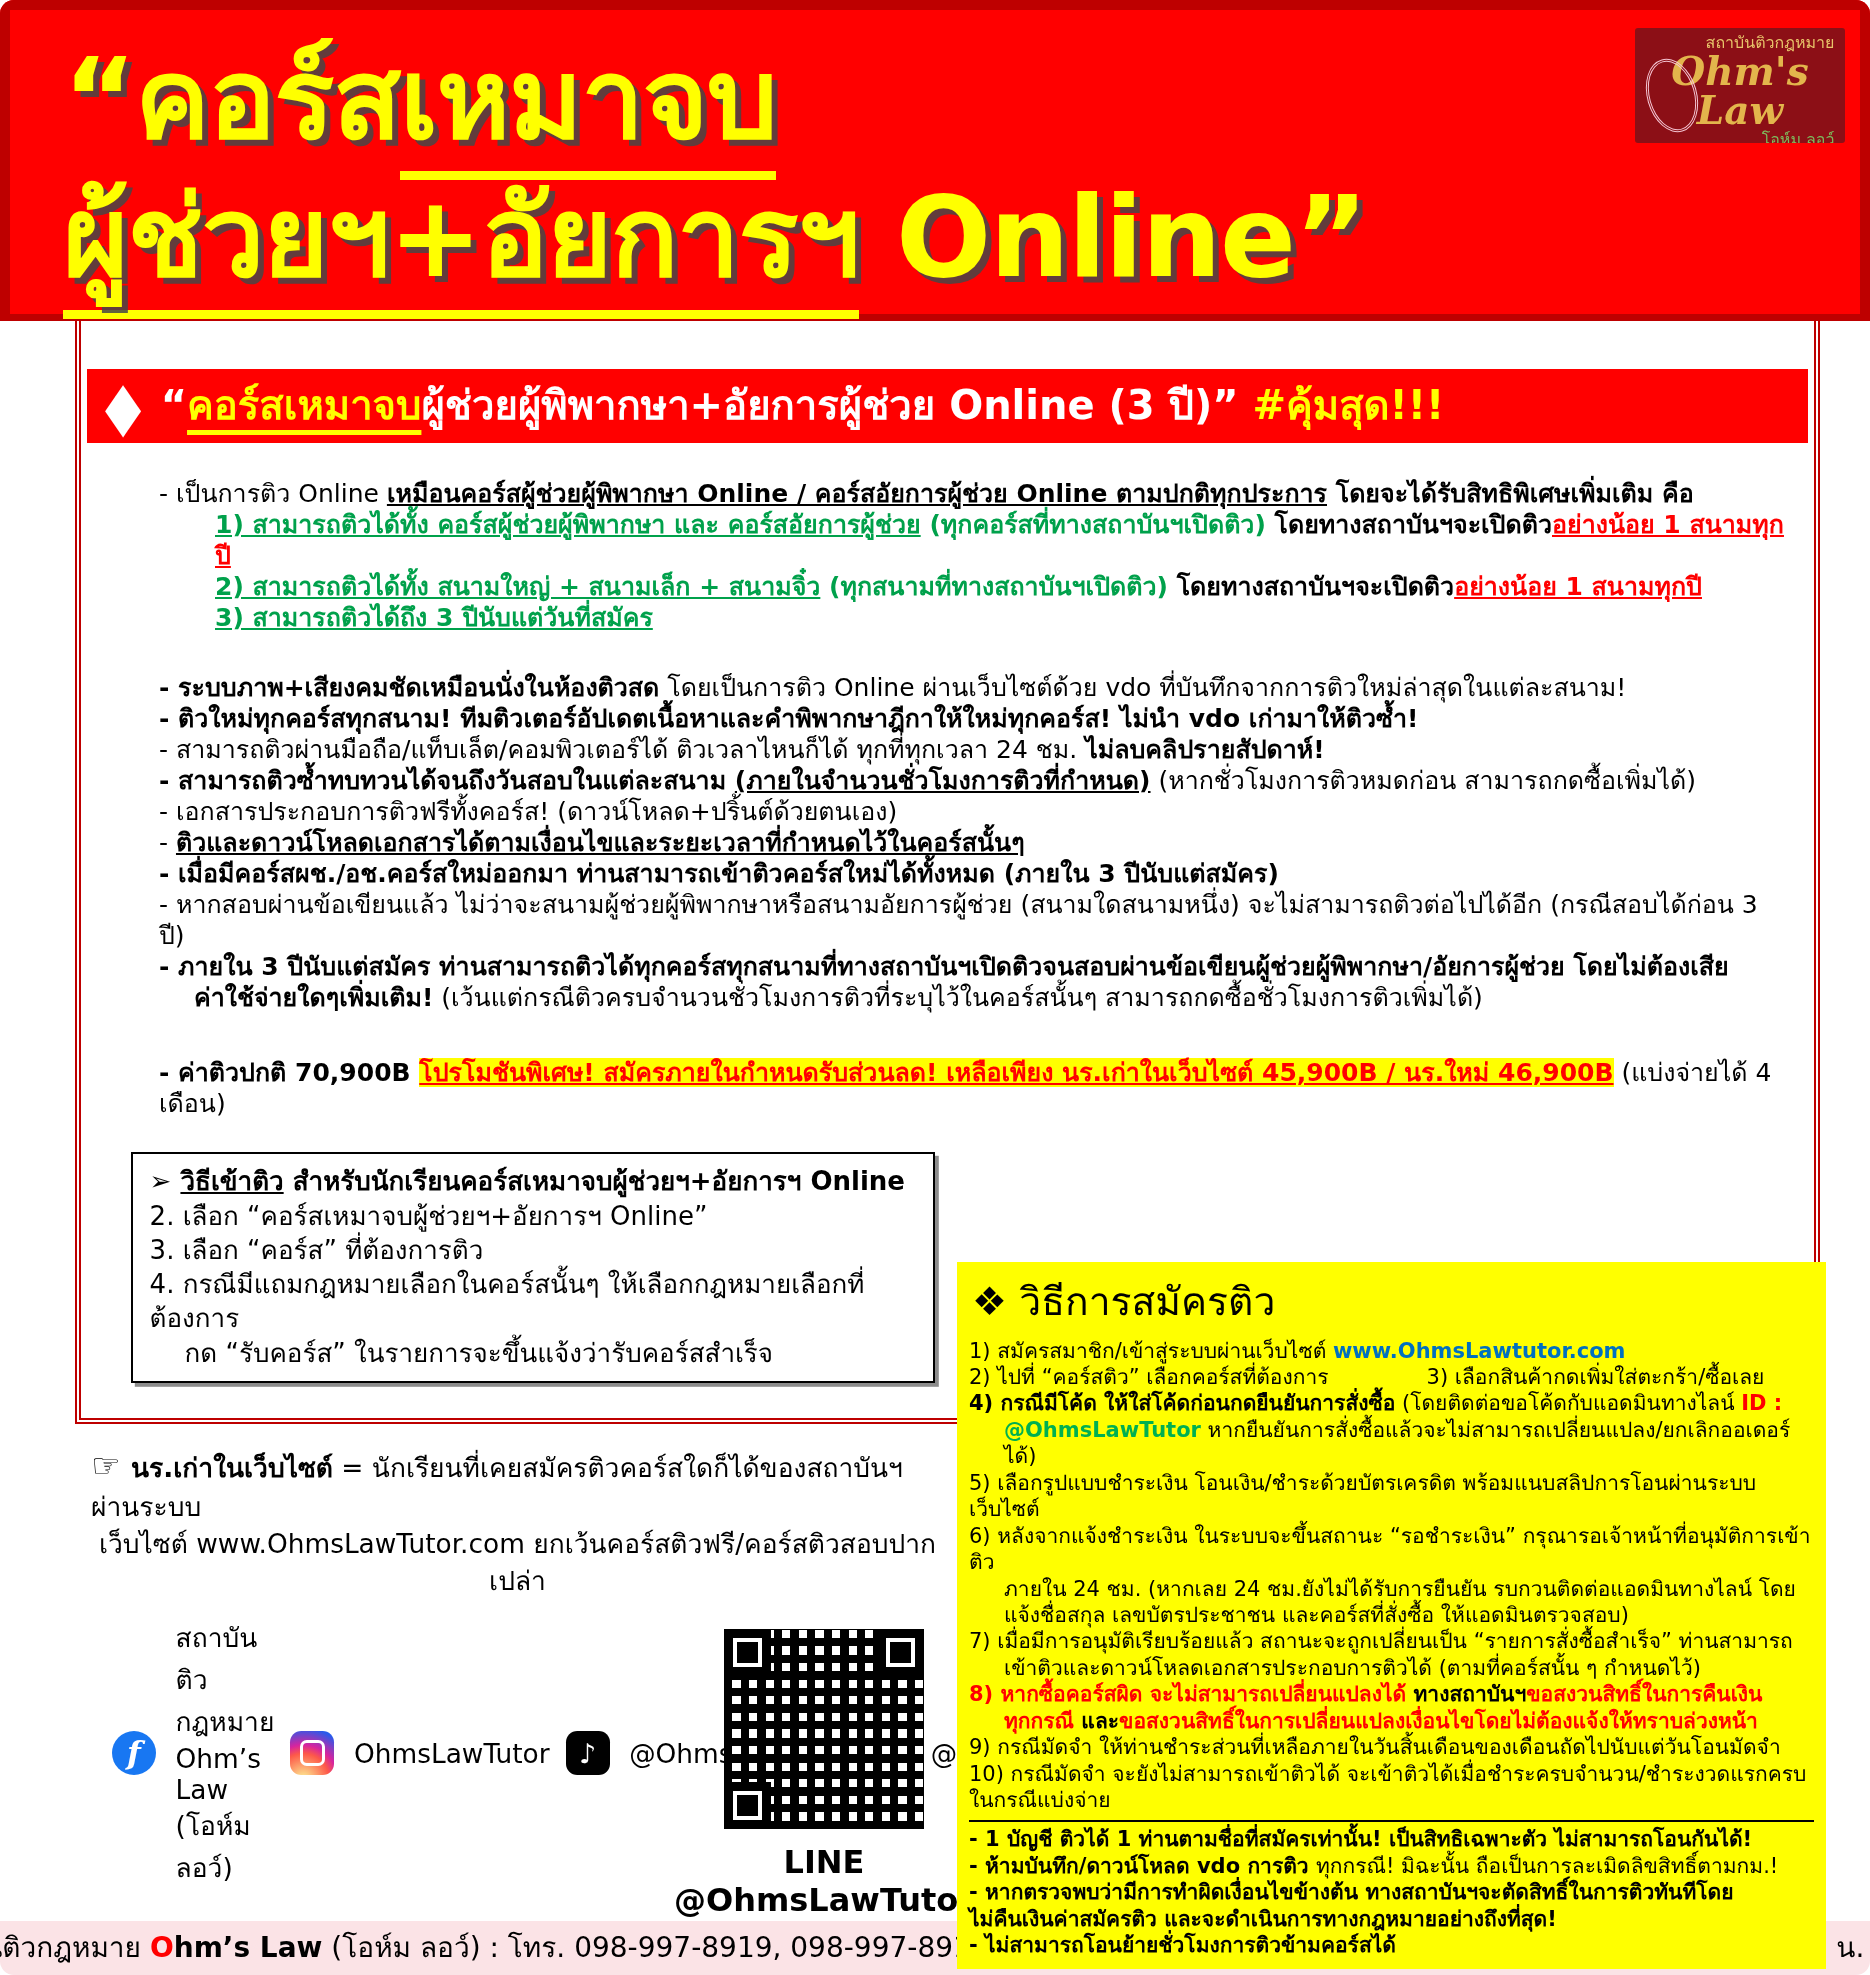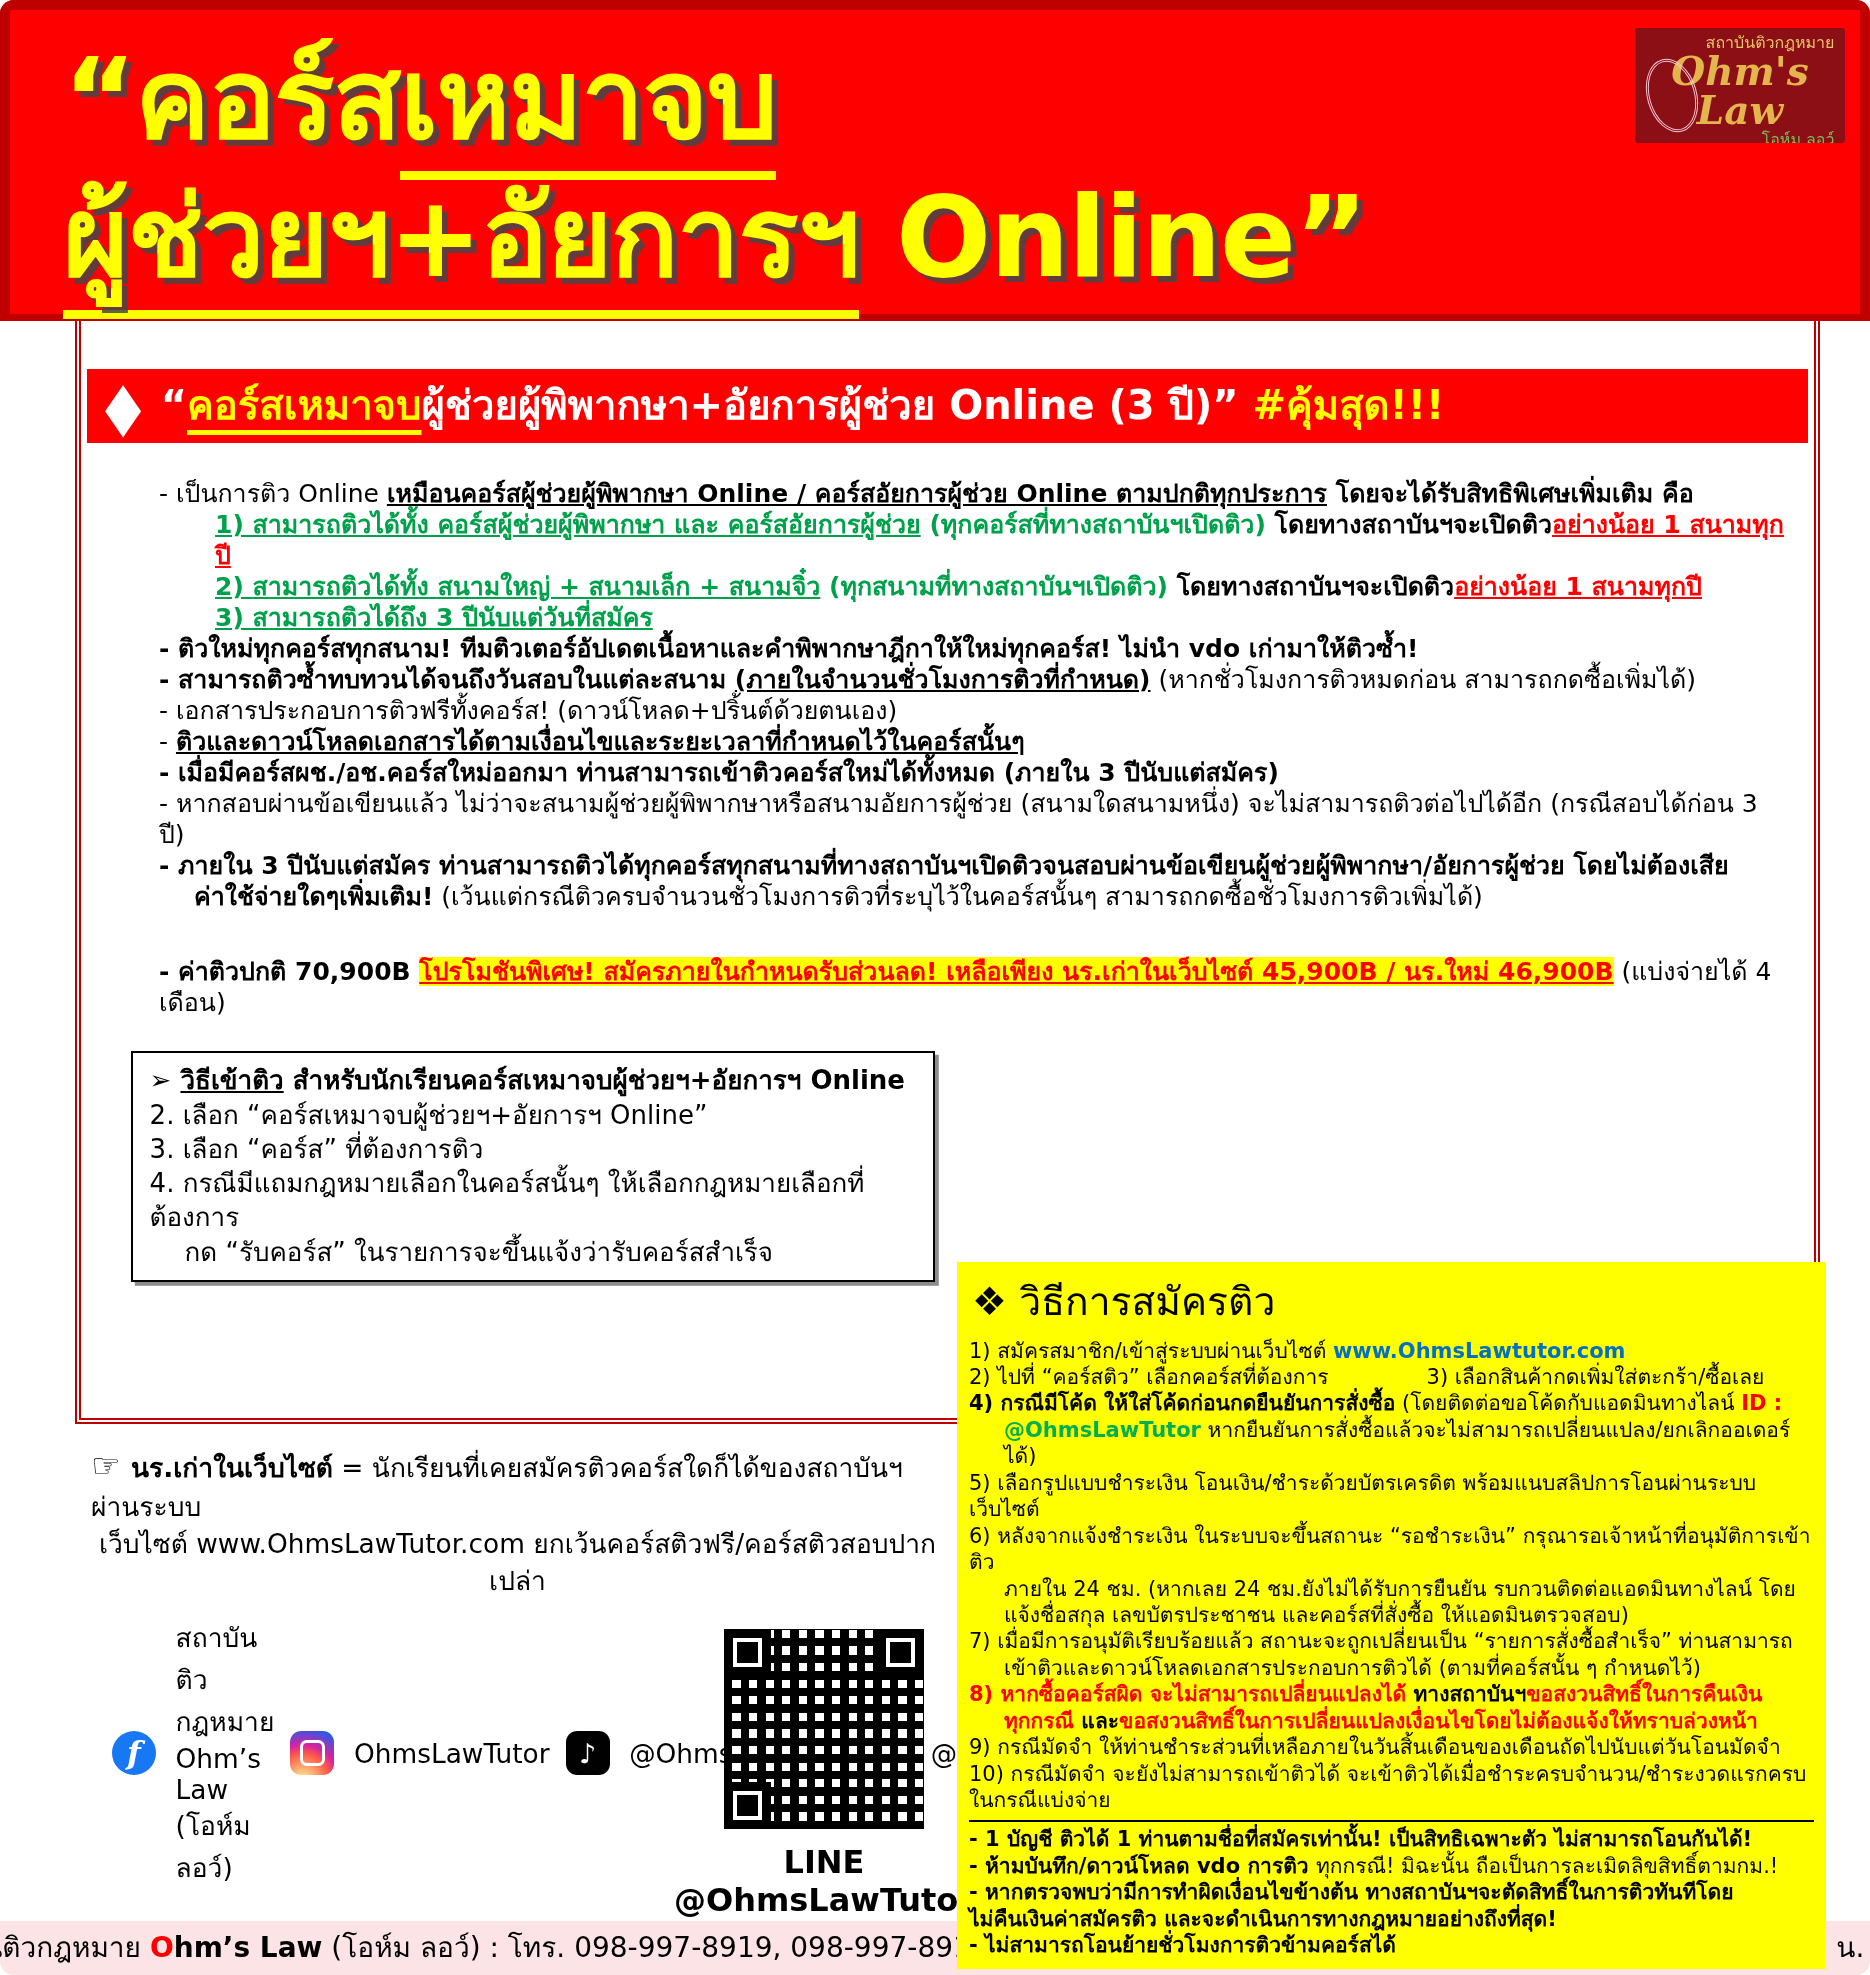--- a/index.html
+++ b/index.html
@@ -136,21 +136,23 @@
       <span>
           <div class="tline"><span class="w">“</span><span class="yelu">คอร์สเหมาจบ</span><span class="w">ผู้ช่วยผู้พิพากษา+อัยการผู้ช่วย Online (3 ปี)”</span><span class="yel"> #คุ้มสุด!!!</span></div>
         </span>
     </div>
 
     <div class="body-text">
         <div class="tline"><span class="n">- เป็นการติว Online </span><span class="bu">เหมือนคอร์สผู้ช่วยผู้พิพากษา Online / คอร์สอัยการผู้ช่วย Online ตามปกติทุกประการ</span><span class="b"> โดยจะได้รับสิทธิพิเศษเพิ่มเติม คือ</span></div>
         <div class="tline ind"><span class="gu">1) สามารถติวได้ทั้ง คอร์สผู้ช่วยผู้พิพากษา และ คอร์สอัยการผู้ช่วย</span><span class="g"> (ทุกคอร์สที่ทางสถาบันฯเปิดติว) </span><span class="b">โดยทางสถาบันฯจะเปิดติว</span><span class="ru">อย่างน้อย 1 สนามทุกปี</span></div>
         <div class="tline ind"><span class="gu">2) สามารถติวได้ทั้ง สนามใหญ่ + สนามเล็ก + สนามจิ๋ว</span><span class="g"> (ทุกสนามที่ทางสถาบันฯเปิดติว) </span><span class="b">โดยทางสถาบันฯจะเปิดติว</span><span class="ru">อย่างน้อย 1 สนามทุกปี</span></div>
         <div class="tline ind"><span class="gu">3) สามารถติวได้ถึง 3 ปีนับแต่วันที่สมัคร</span></div>
+        <div class="tline gap1"><span class="b">- ระบบภาพ+เสียงคมชัดเหมือนนั่งในห้องติวสด</span><span class="n"> โดยเป็นการติว Online ผ่านเว็บไซต์ด้วย vdo ที่บันทึกจากการติวใหม่ล่าสุดในแต่ละสนาม!</span></div>
         <div class="tline"><span class="b">- ติวใหม่ทุกคอร์สทุกสนาม! ทีมติวเตอร์อัปเดตเนื้อหาและคำพิพากษาฎีกาให้ใหม่ทุกคอร์ส! ไม่นำ vdo เก่ามาให้ติวซ้ำ!</span></div>
+        <div class="tline"><span class="n">- สามารถติวผ่านมือถือ/แท็บเล็ต/คอมพิวเตอร์ได้ ติวเวลาไหนก็ได้ ทุกที่ทุกเวลา 24 ชม. </span><span class="b">ไม่ลบคลิปรายสัปดาห์!</span></div>
         <div class="tline"><span class="b">- สามารถติวซ้ำทบทวนได้จนถึงวันสอบในแต่ละสนาม </span><span class="bu">(ภายในจำนวนชั่วโมงการติวที่กำหนด)</span><span class="n"> (หากชั่วโมงการติวหมดก่อน สามารถกดซื้อเพิ่มได้)</span></div>
         <div class="tline"><span class="n">- เอกสารประกอบการติวฟรีทั้งคอร์ส! (ดาวน์โหลด+ปริ้นต์ด้วยตนเอง)</span></div>
         <div class="tline"><span class="n">- </span><span class="bu">ติวและดาวน์โหลดเอกสารได้ตามเงื่อนไขและระยะเวลาที่กำหนดไว้ในคอร์สนั้นๆ</span></div>
         <div class="tline"><span class="b">- เมื่อมีคอร์สผช./อช.คอร์สใหม่ออกมา ท่านสามารถเข้าติวคอร์สใหม่ได้ทั้งหมด (ภายใน 3 ปีนับแต่สมัคร)</span></div>
         <div class="tline"><span class="n">- หากสอบผ่านข้อเขียนแล้ว ไม่ว่าจะสนามผู้ช่วยผู้พิพากษาหรือสนามอัยการผู้ช่วย (สนามใดสนามหนึ่ง) จะไม่สามารถติวต่อไปได้อีก (กรณีสอบได้ก่อน 3 ปี)</span></div>
         <div class="tline"><span class="b">- ภายใน 3 ปีนับแต่สมัคร ท่านสามารถติวได้ทุกคอร์สทุกสนามที่ทางสถาบันฯเปิดติวจนสอบผ่านข้อเขียนผู้ช่วยผู้พิพากษา/อัยการผู้ช่วย โดยไม่ต้องเสีย</span></div>
         <div class="tline ind2"><span class="b">ค่าใช้จ่ายใดๆเพิ่มเติม!</span><span class="n"> (เว้นแต่กรณีติวครบจำนวนชั่วโมงการติวที่ระบุไว้ในคอร์สนั้นๆ สามารถกดซื้อชั่วโมงการติวเพิ่มได้)</span></div>
         <div class="tline gap2"><span class="b">- ค่าติวปกติ 70,900B </span><span class="hl">โปรโมชันพิเศษ! สมัครภายในกำหนดรับส่วนลด! เหลือเพียง นร.เก่าในเว็บไซต์ 45,900B / นร.ใหม่ 46,900B</span><span class="n"> (แบ่งจ่ายได้ 4 เดือน)</span></div>
       </div>
 

